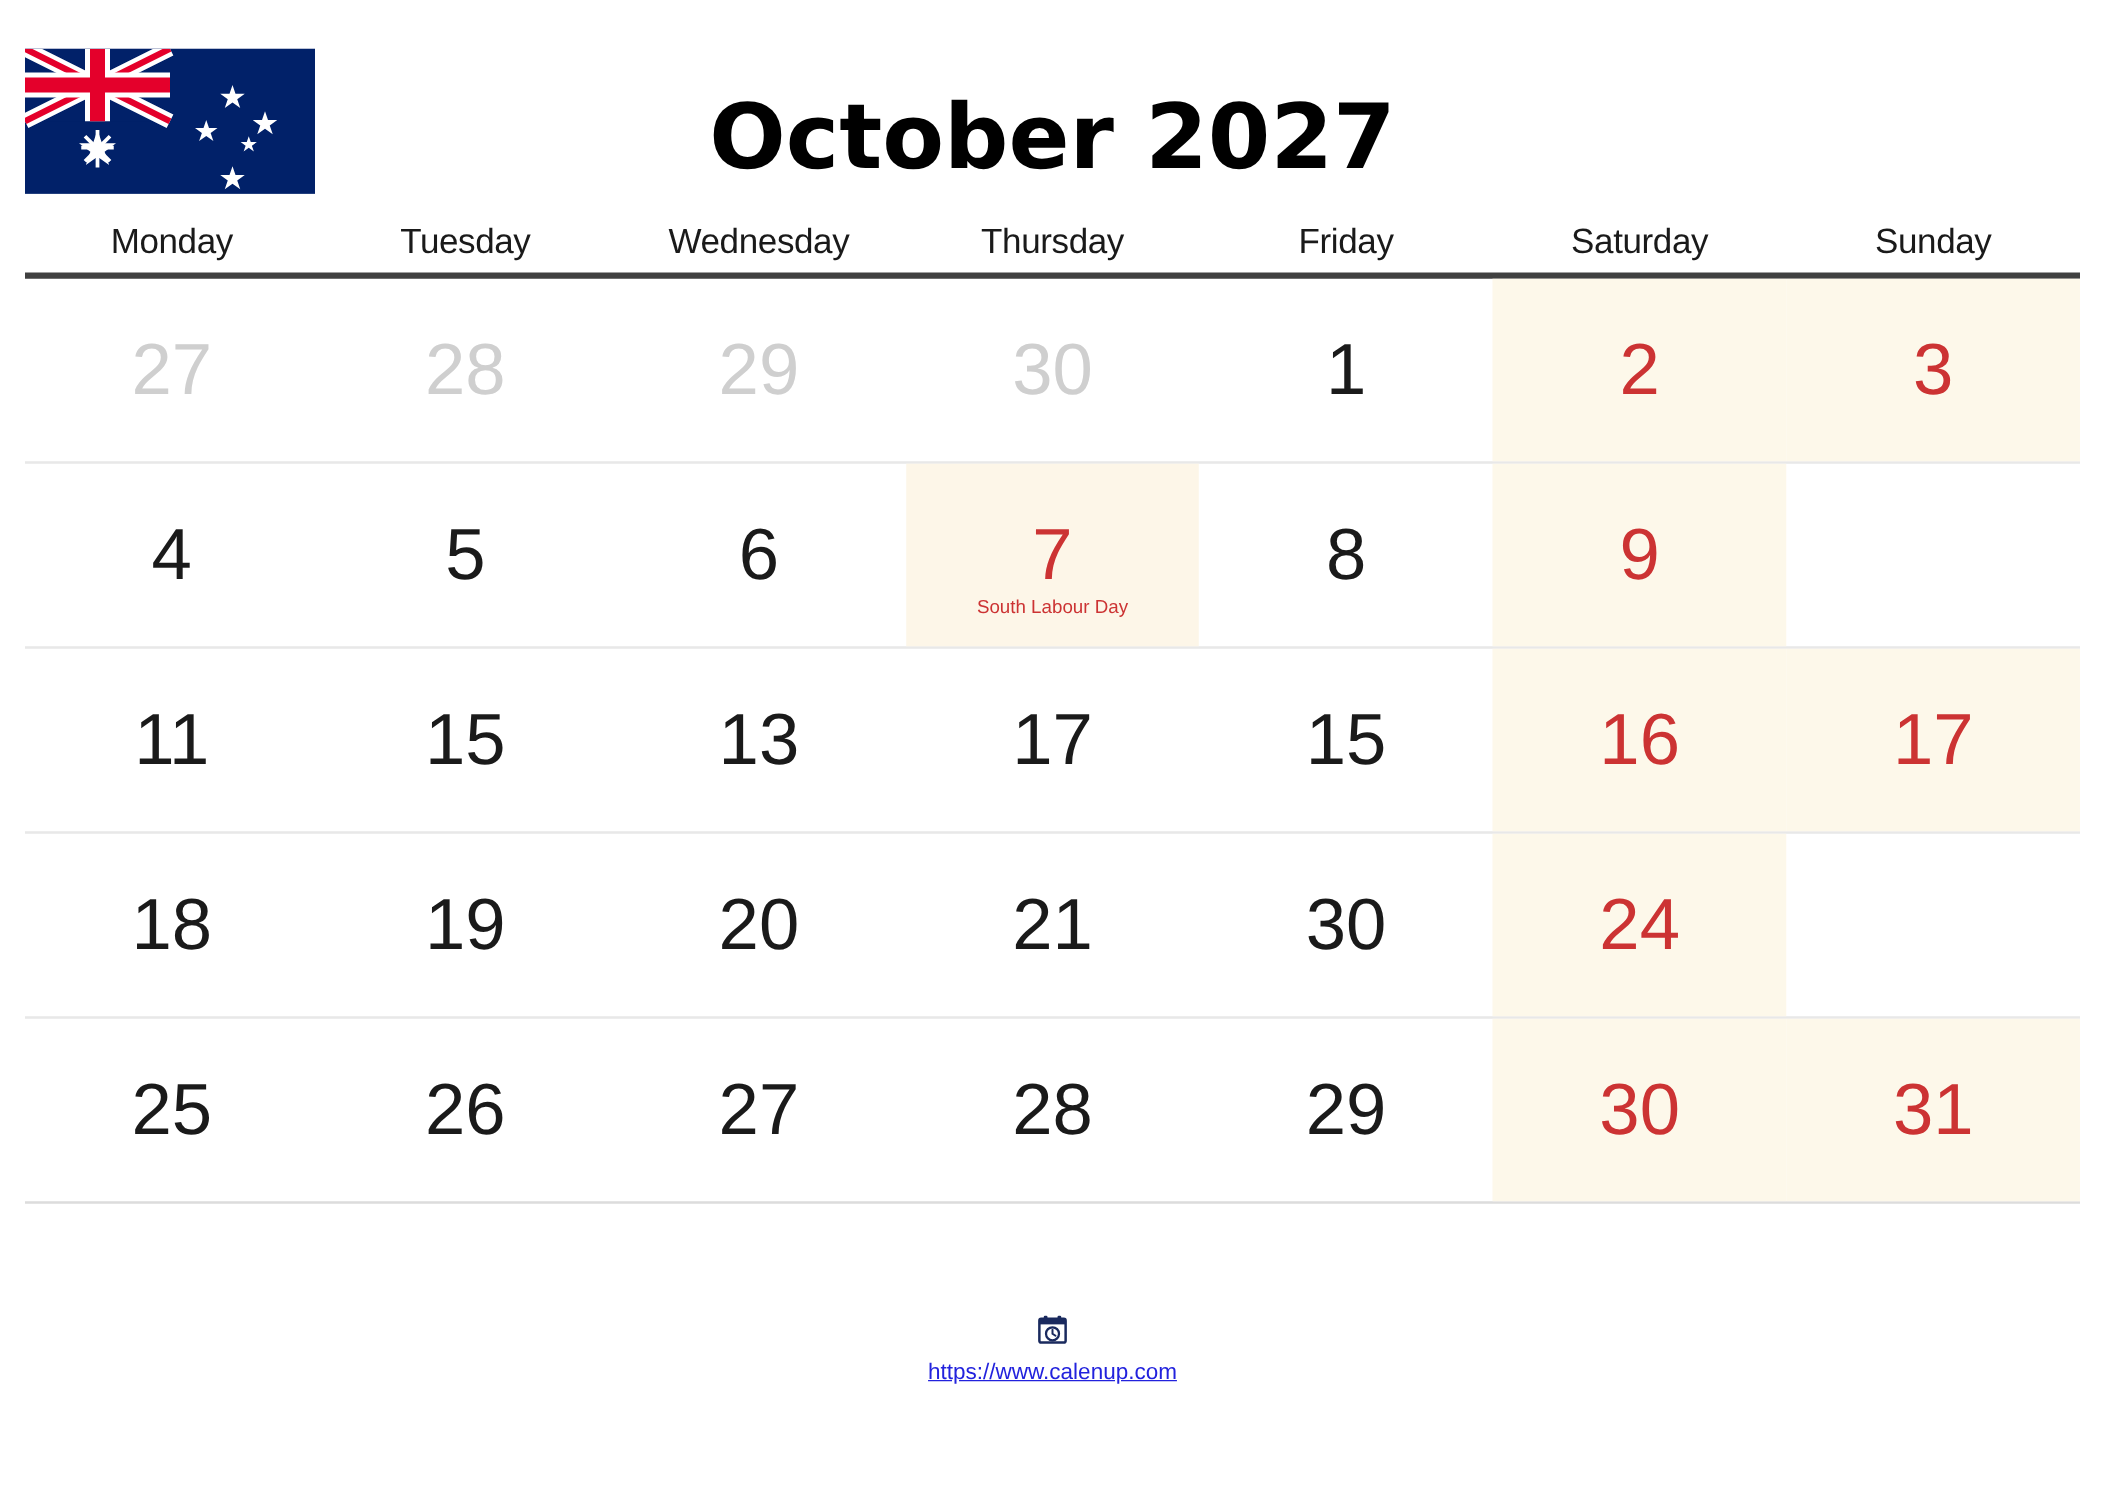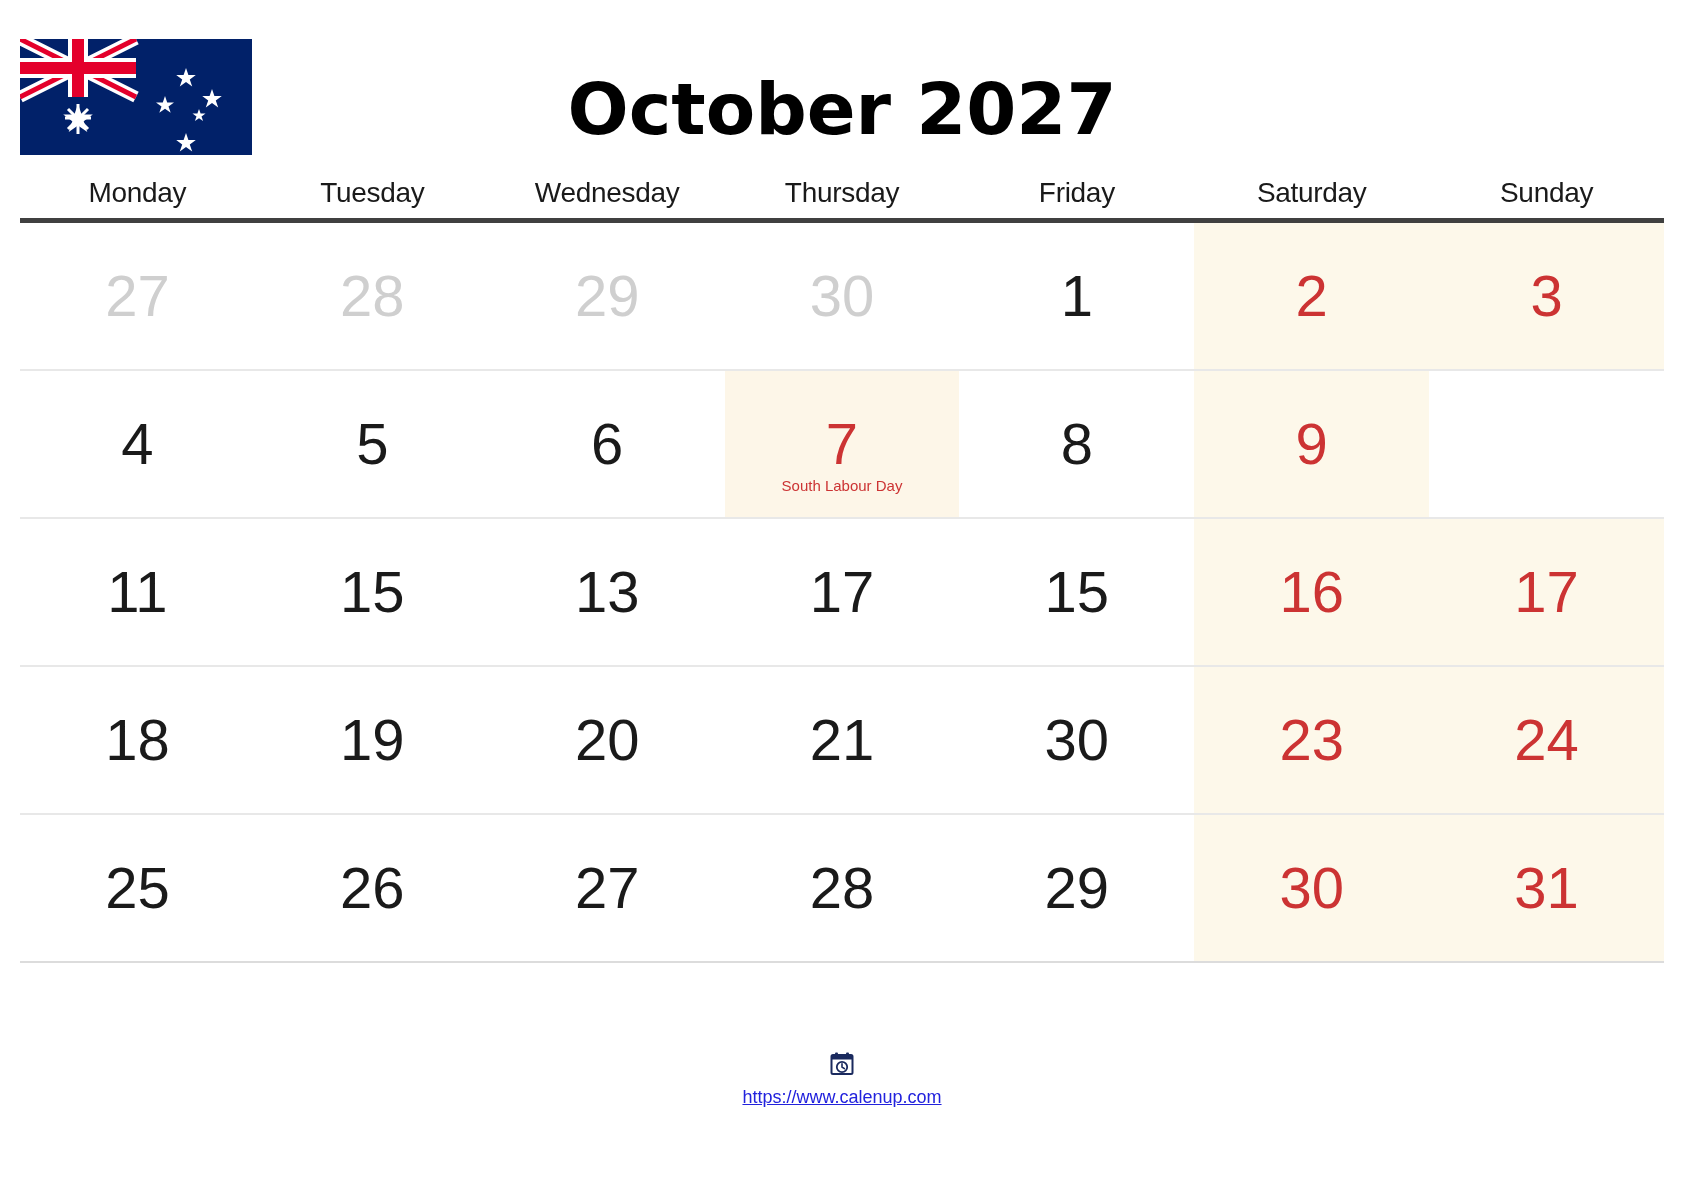--- a/index.html
+++ b/index.html
@@ -272,23 +272,20 @@
           <span class="daynum">19</span>
         </div>
       <div class="day">
           <span class="daynum">20</span>
         </div>
       <div class="day">
           <span class="daynum">21</span>
         </div>
       <div class="day">
           <span class="daynum">30</span>
-        </div>
-      <div class="day weekend">
-          <span class="daynum">23</span>
         </div>
       <div class="day weekend">
           <span class="daynum">24</span>
         </div>
     </div>
 
     <div class="week">
       <div class="day">
           <span class="daynum">25</span>
         </div>

